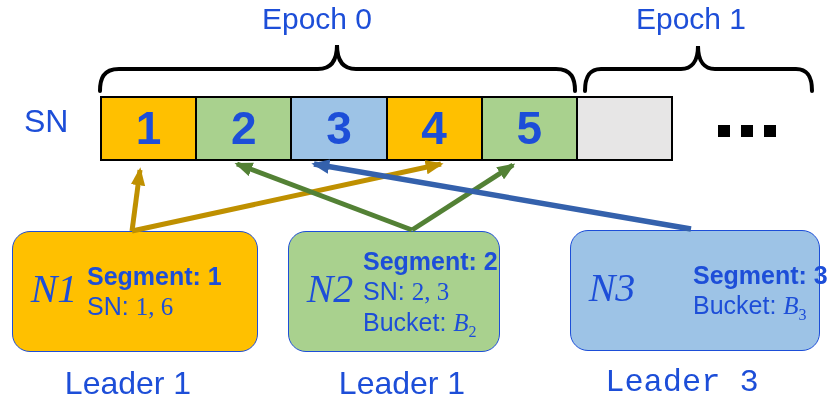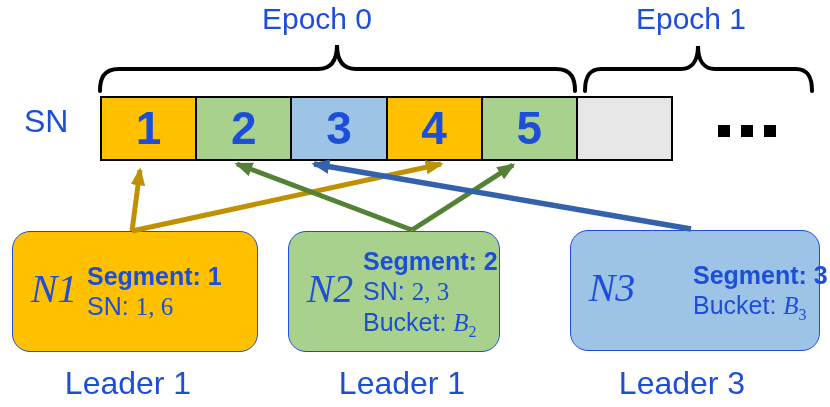--- a/index.html
+++ b/index.html
@@ -105,21 +105,21 @@
   </div>
   <div class="leader-label" style="left:402px;">Leader 1</div>
 
   <div class="node-box" style="left: 570px; top: 230px; width: 250px; background-color: rgb(157, 195, 230); gap: 48px;">
     <div class="node-id">N3</div>
     <div class="node-info">
       <div class="seg"><span>Segment:</span>&nbsp;<span>3</span></div>
       <div><span>Bucket:</span>&nbsp;<span class="mathvar">B</span><sub>3</sub></div>
     </div>
   </div>
-  <div class="leader-label" style="left:682px;">Leader 3</div>
+  <div class="leader-label" style="left:682px;font-family:Liberation Mono, monospace;">Leader 3</div>
 
   <svg class="overlay" viewBox="0 0 830 407">
     <defs>
       <marker id="ah-gold" viewBox="0 0 10 8" refX="8.5" refY="4" markerWidth="18" markerHeight="15" orient="auto" markerUnits="userSpaceOnUse">
         <path d="M0,0 L10,4 L0,8 Z" fill="#BF9000"></path>
       </marker>
       <marker id="ah-green" viewBox="0 0 10 8" refX="8.5" refY="4" markerWidth="18" markerHeight="15" orient="auto" markerUnits="userSpaceOnUse">
         <path d="M0,0 L10,4 L0,8 Z" fill="#538135"></path>
       </marker>
       <marker id="ah-blue" viewBox="0 0 10 8" refX="8.5" refY="4" markerWidth="18" markerHeight="15" orient="auto" markerUnits="userSpaceOnUse">

